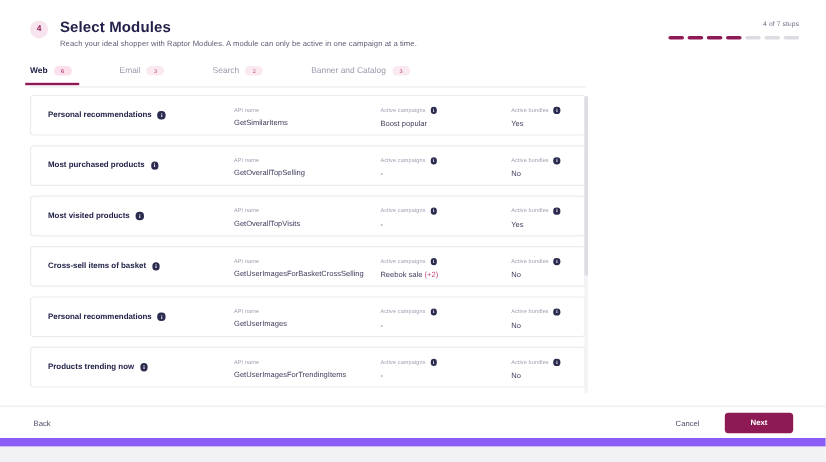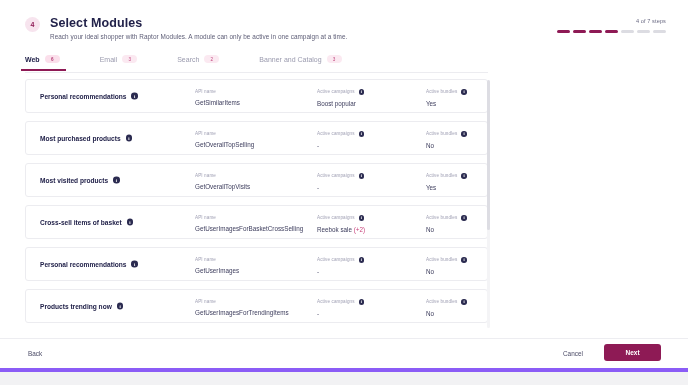--- a/index.html
+++ b/index.html
@@ -7,21 +7,21 @@
     width: 688px; height: 385px;
     background: #f2f2f4;
     font-family: "Liberation Sans", sans-serif;
     overflow: hidden;
   }
   .panel {
     position: absolute;
     left: 0; top: 0;
     width: 688px; height: 372px;
     background: #ffffff;
-    border-bottom: 4px solid #8b5cf6;
+    border-bottom: 7px solid #8b5cf6;
   }
 
   
   .step-badge {
     position: absolute; left: 25px; top: 17px;
     width: 15px; height: 15px; border-radius: 50%;
     background: #f7e4ee;
     color: #8e1a55;
     font-size: 7px; font-weight: bold;
     display: flex; align-items: center; justify-content: center;

